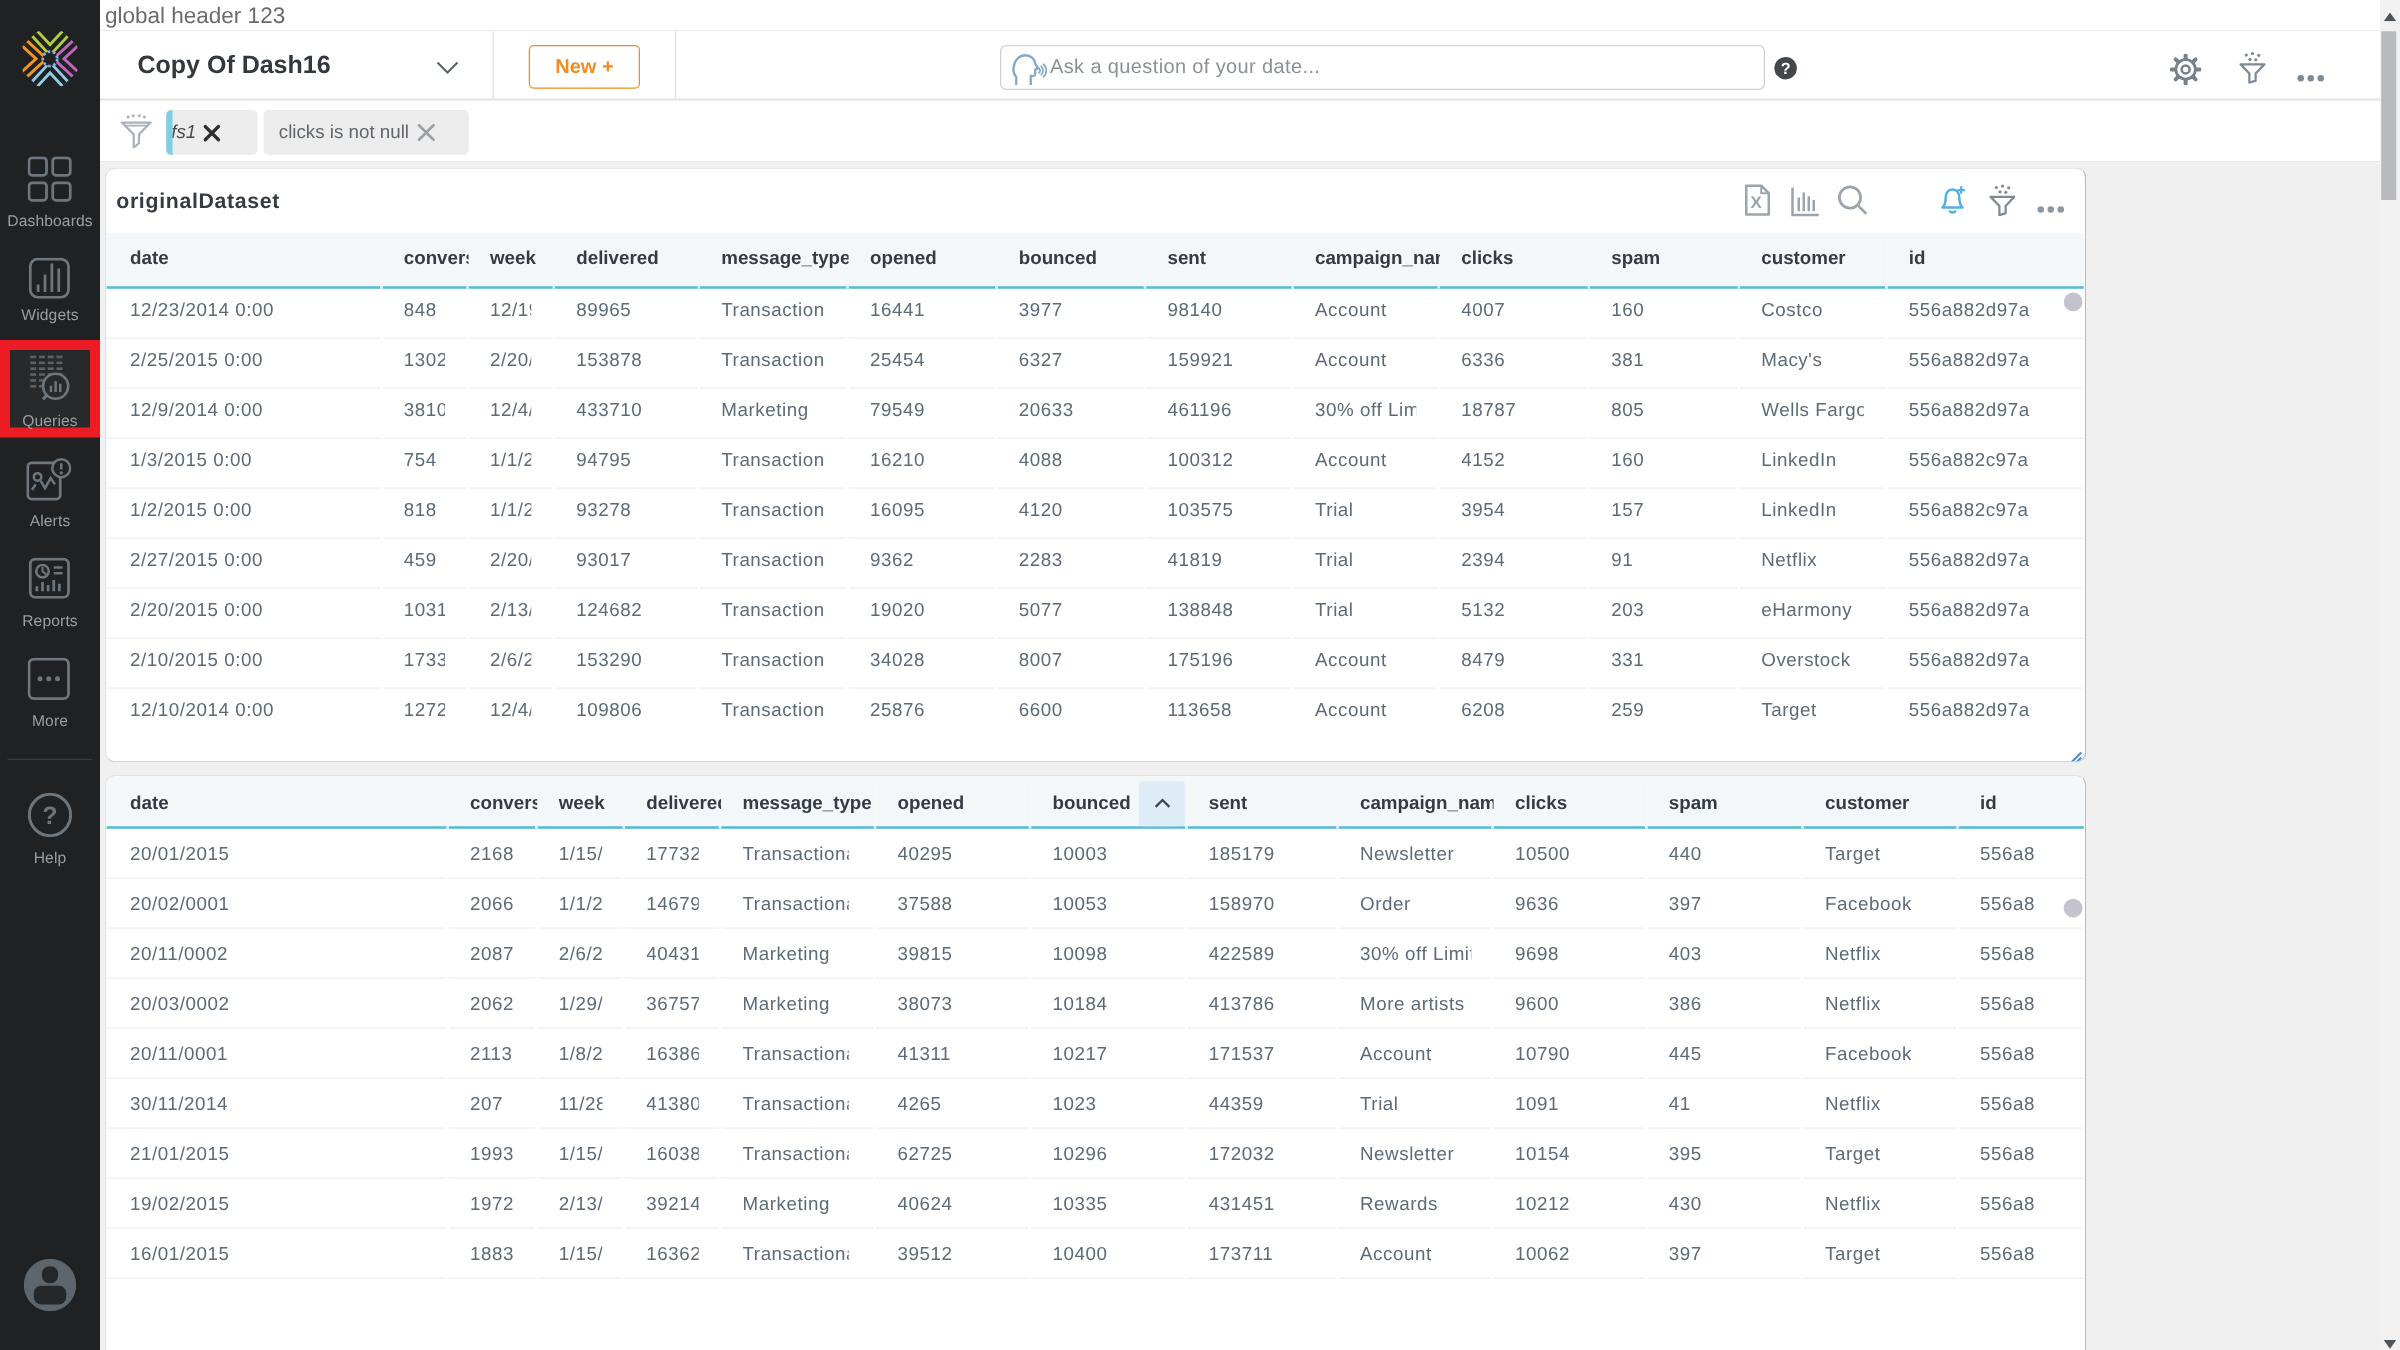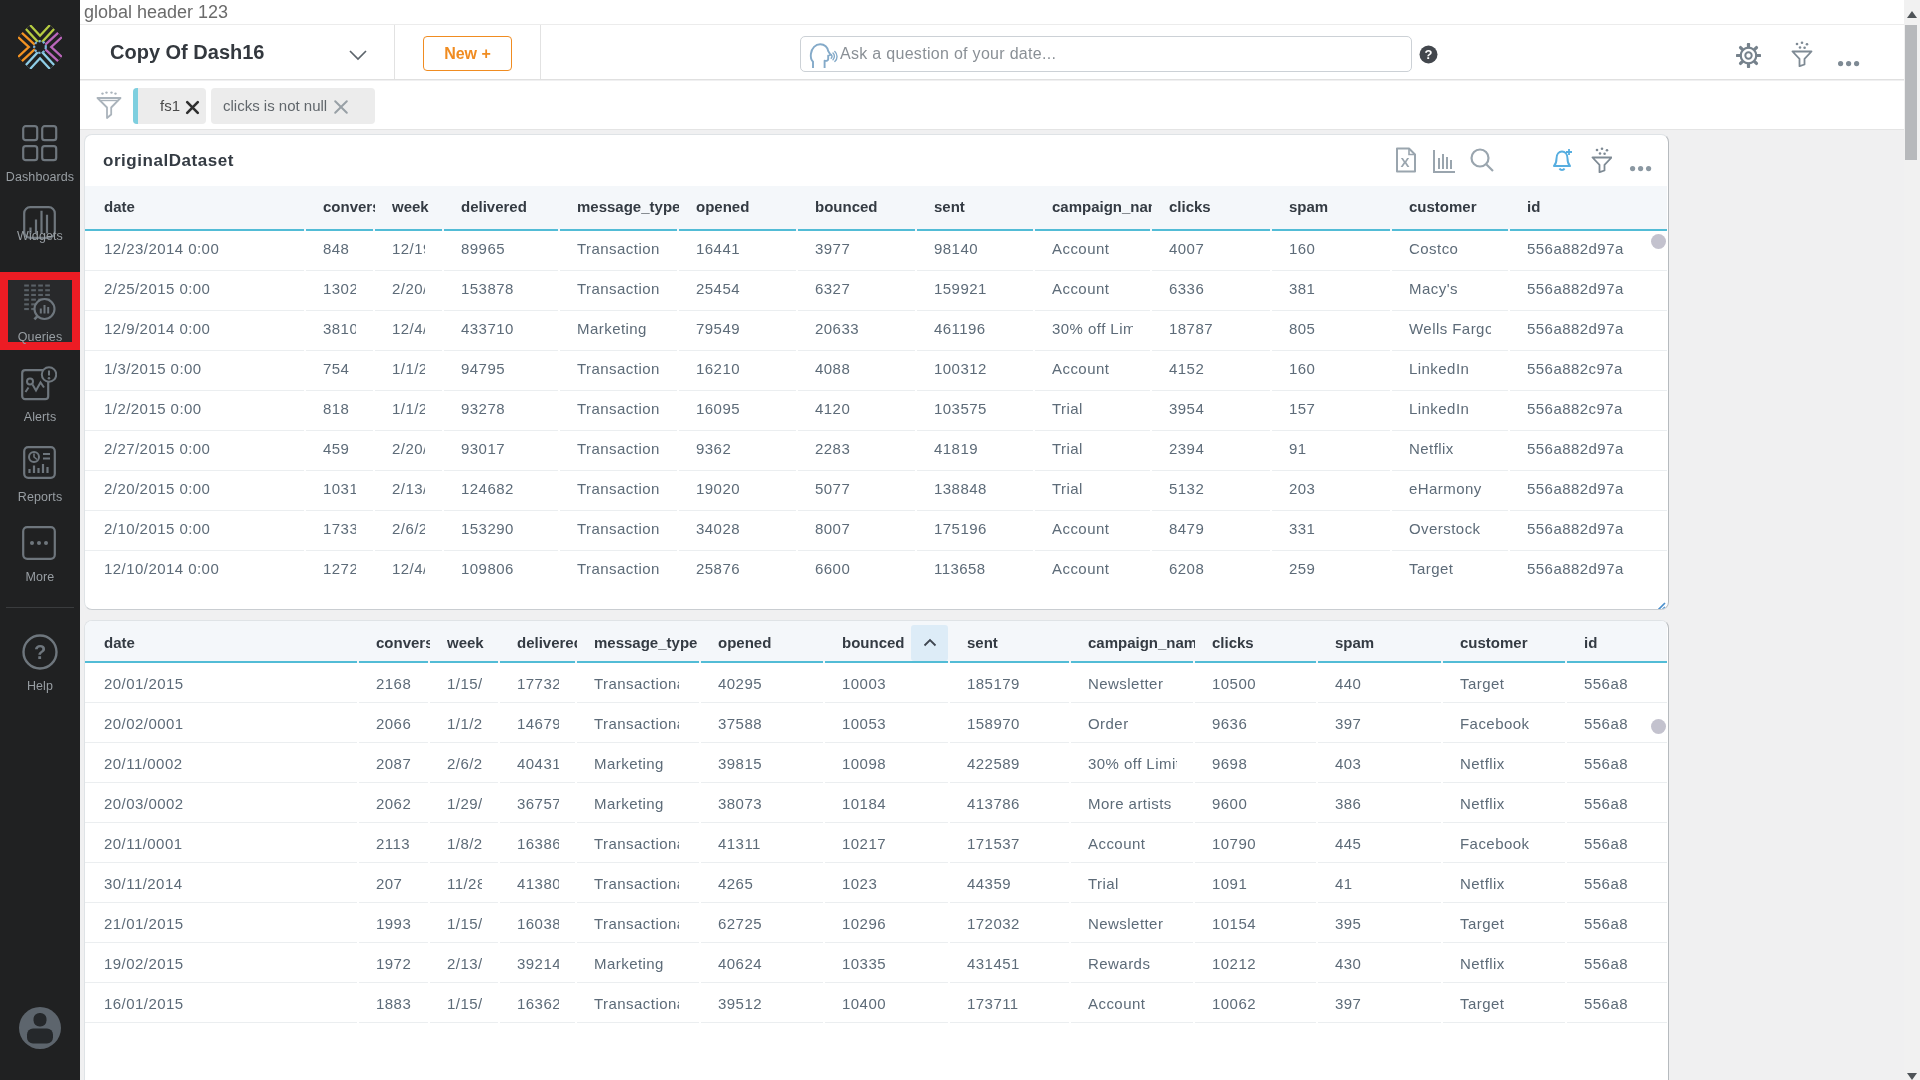--- a/index.html
+++ b/index.html
@@ -17,21 +17,21 @@
 #content { position:absolute; left:80px; top:130px; width:1824px; height:950px; background:#f0f0f1; }
 .vsep { position:absolute; top:0; width:1px; height:54px; background:#e2e2e2; }
 #dashtitle { position:absolute; left:30px; top:16px; font-size:20px; font-weight:bold; color:#33383e; }
 #newbtn { position:absolute; left:343px; top:11px; width:89px; height:35px; border:1px solid #f08c21; border-radius:4px; color:#f08c21; font-size:16px; font-weight:bold; text-align:center; line-height:33px; }
 #searchbox { position:absolute; left:720px; top:11px; width:612px; height:36px; border:1px solid #ccd1d6; border-radius:5px; }
 #searchbox .ph { position:absolute; left:39px; top:8px; font-size:16px; color:#8a9096; letter-spacing:0.3px; }
 
 .chip { position:absolute; top:7px; height:36px; background:#ececec; border-radius:4px; font-size:15px; color:#4a4a4a; line-height:36px; }
 
 .card { position:absolute; left:84px; width:1585px; background:#fff; border:1px solid #dfe3e6; border-right:1.5px solid #b6babe; border-bottom-color:#c9cdd1; border-radius:8px; overflow:hidden; }
-.wtitle { font-size:17px; font-weight:bold; color:#343b43; padding-left:18px; display:flex; align-items:center; letter-spacing:0.55px; }
+.wtitle { font-size:17px; font-weight:bold; color:#343b43; padding-left:8px; display:flex; align-items:center; letter-spacing:0.55px; }
 .tblclip { overflow:hidden; position:relative; }
 table { border-collapse:separate; border-spacing:0; table-layout:fixed; width:1582px; }
 th { background:#f4f7fa; font-size:15px; font-weight:bold; color:#343b43; text-align:left; padding:0 0 0 17px; overflow:hidden; white-space:nowrap; box-shadow:inset 0 -2px #52bcd6; position:relative; }
 th.c0 { padding-left:19px; }
 th::after { content:""; position:absolute; right:0; bottom:0; width:2px; height:2px; background:#f4f7fa; }
 th:last-child::after { display:none; }
 td { font-size:15px; color:#5d6b78; padding:0 0 0 17px; overflow:hidden; white-space:nowrap; box-shadow:inset 0 -1px #ebeef0; border-right:2px solid #fff; letter-spacing:0.45px; }
 td.c0 { padding-left:19px; }
 td:last-child { border-right:none; }
 td .cl { display:inline-block; overflow:hidden; white-space:nowrap; vertical-align:top; }
@@ -65,21 +65,21 @@
         <rect x="1.2" y="21.2" width="14" height="14" rx="2.5" fill="none" stroke="#6e767d" stroke-width="2.2"></rect>
         <rect x="20.2" y="21.2" width="14" height="14" rx="2.5" fill="none" stroke="#6e767d" stroke-width="2.2"></rect>
       </svg></div>
 <div class="navitem" style="top:166px;">
       <span class="navlabel">Dashboards</span>
     </div>
 <div class="abs" style="left:23px; top:206px;"><svg width="33" height="33" viewBox="0 0 33 33" style="">
         <rect x="1.2" y="1.2" width="30.6" height="30.6" rx="6" fill="none" stroke="#6e767d" stroke-width="2.2"></rect>
         <path d="M7.5,27.5 V21.5 M13,27.5 V13.5 M18.5,27.5 V4.8 M24,27.5 V8.8" stroke="#6e767d" stroke-width="2.2" fill="none"></path>
       </svg></div>
-<div class="navitem" style="top:225px;">
+<div class="navitem" style="top:241px;">
       <span class="navlabel">Widgets</span>
     </div>
 <div class="abs" style="left:21px; top:366px;"><svg width="36" height="35" viewBox="0 0 36 35" style="">
         <rect x="1.2" y="4.2" width="26" height="29" rx="3" fill="none" stroke="#6e767d" stroke-width="2.2"></rect>
         <circle cx="9" cy="15.5" r="3" fill="none" stroke="#6e767d" stroke-width="2"></circle>
         <path d="M4.5,26 L7.5,21.5 M11.5,18.5 L15,24.5 L19.5,16.5 L23,21.5" fill="none" stroke="#6e767d" stroke-width="2"></path>
         <circle cx="28" cy="8.5" r="7.2" fill="#202122" stroke="#6e767d" stroke-width="2"></circle>
         <path d="M28,4.5 V9.5" stroke="#6e767d" stroke-width="2"></path>
         <circle cx="28" cy="12.2" r="1.3" fill="#6e767d"></circle>
       </svg></div>
@@ -213,21 +213,21 @@
 </div>
 <div id="filterbar">
 <div class="abs" style="left:16px; top:10px;"><svg width="26" height="28" viewBox="0 0 26 28" style="">
         <circle cx="6.5" cy="2.6" r="1.2" fill="#aab3bb"></circle>
         <circle cx="10.5" cy="1.6" r="1.2" fill="#aab3bb"></circle>
         <circle cx="15.5" cy="1.6" r="1.2" fill="#aab3bb"></circle>
         <circle cx="19.5" cy="2.6" r="1.2" fill="#aab3bb"></circle>
         <path d="M1.5,7 H24.5 L15.2,16.5 V23.5 L11,27 V16.5 Z" fill="none" stroke="#aab3bb" stroke-width="1.8" stroke-linejoin="round"></path>
         <path d="M3.5,9.5 H22.5" stroke="#aab3bb" stroke-width="1.4"></path>
       </svg></div>
-<div class="chip" style="left:53px; width:73px; padding-left:27px;"><div class="abs" style="left:0; top:0; width:5px; height:36px; background:#7ecfdf; border-radius:4px 0 0 4px;"></div>fs1<span style="display:inline-block; margin-left:5px;"><svg width="15" height="15" viewBox="0 0 15 15" style="vertical-align:middle;">
+<div class="chip" style="left:53px; width:73px; padding-left:4px;font-style:italic;"><div class="abs" style="left:0; top:0; width:5px; height:36px; background:#7ecfdf; border-radius:4px 0 0 4px;"></div>fs1<span style="display:inline-block; margin-left:5px;"><svg width="15" height="15" viewBox="0 0 15 15" style="vertical-align:middle;">
           <path d="M2.2,2.2 L12.8,12.8 M12.8,2.2 L2.2,12.8" stroke="#2e2e2e" stroke-width="2.6" stroke-linecap="round"></path>
         </svg></span></div>
 <div class="chip" style="left:131px; width:164px; padding-left:12px; color:#60666b;">clicks is not null<span style="display:inline-block; margin-left:6px;"><svg width="16" height="16" viewBox="0 0 16 16" style="vertical-align:middle;">
           <path d="M2.2,2.2 L13.8,13.8 M13.8,2.2 L2.2,13.8" stroke="#98a0a6" stroke-width="2" stroke-linecap="round"></path>
         </svg></span></div>
 </div>
 <div id="content"></div>
 <div class="card" id="card1" style="top:134px; height:476px;">
 <div class="wtitle" style="height:51px;">originalDataset</div>
 <div class="abs" style="left:1310px; top:12px;"><svg width="22" height="26" viewBox="0 0 22 26" style="">

